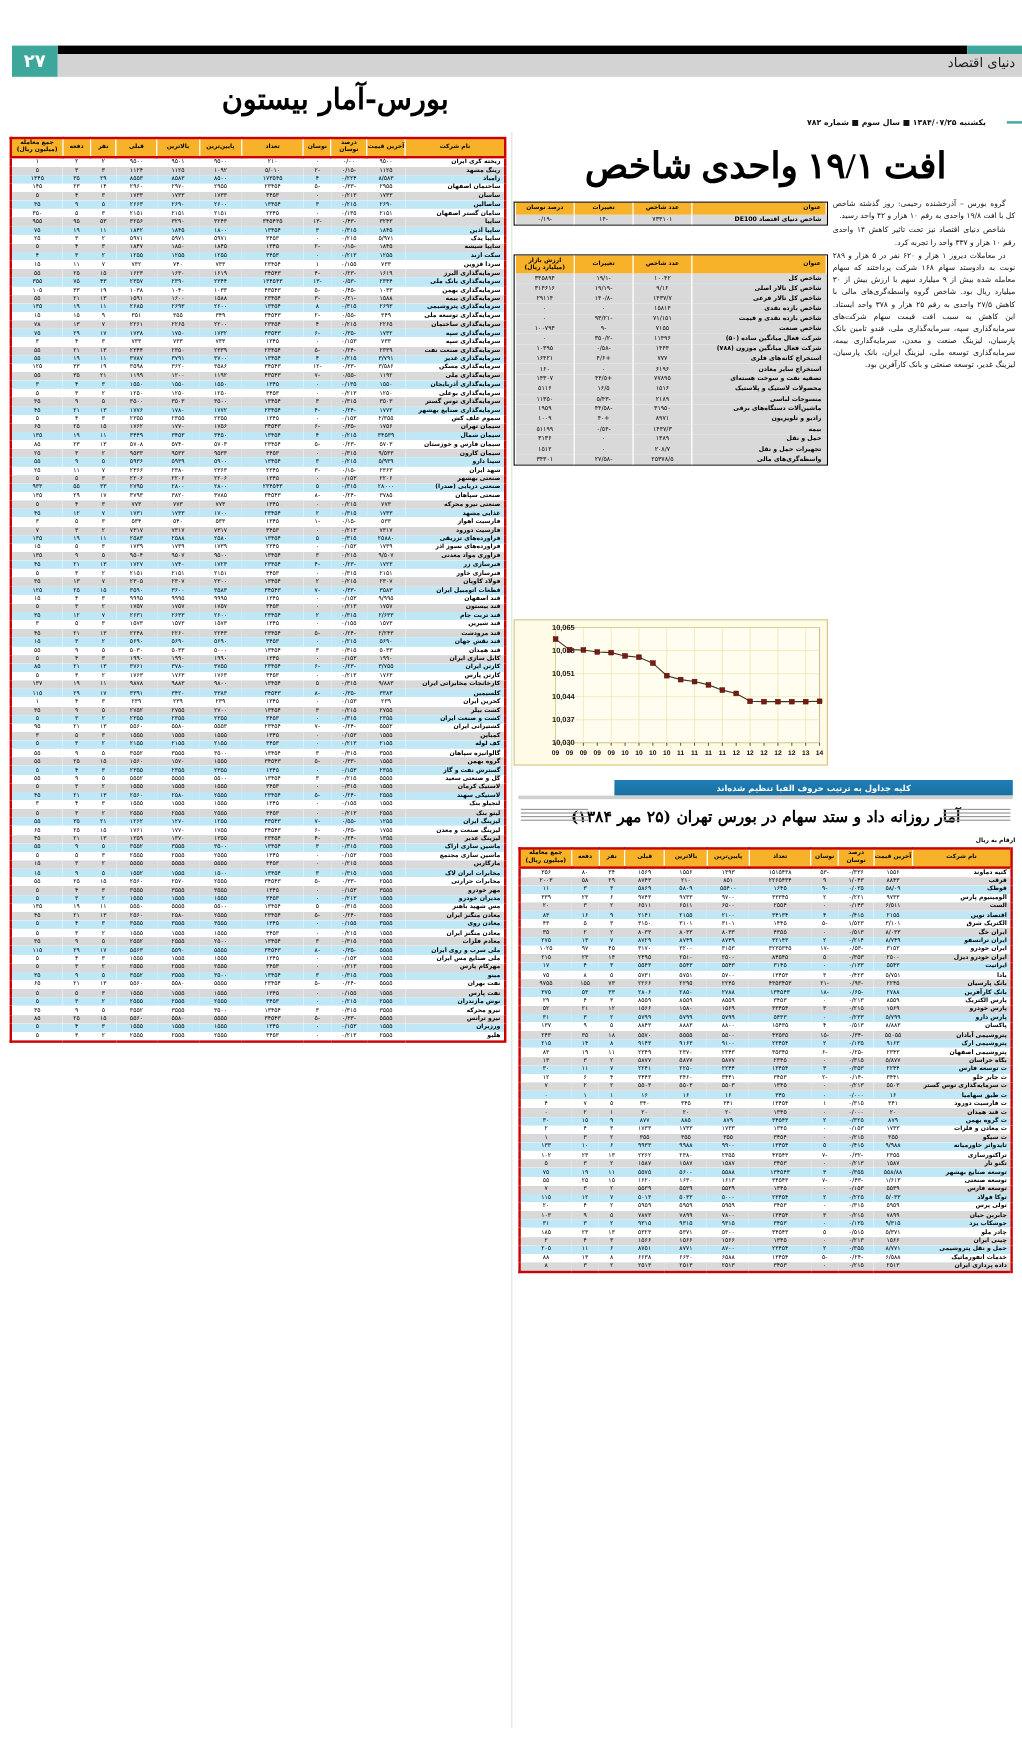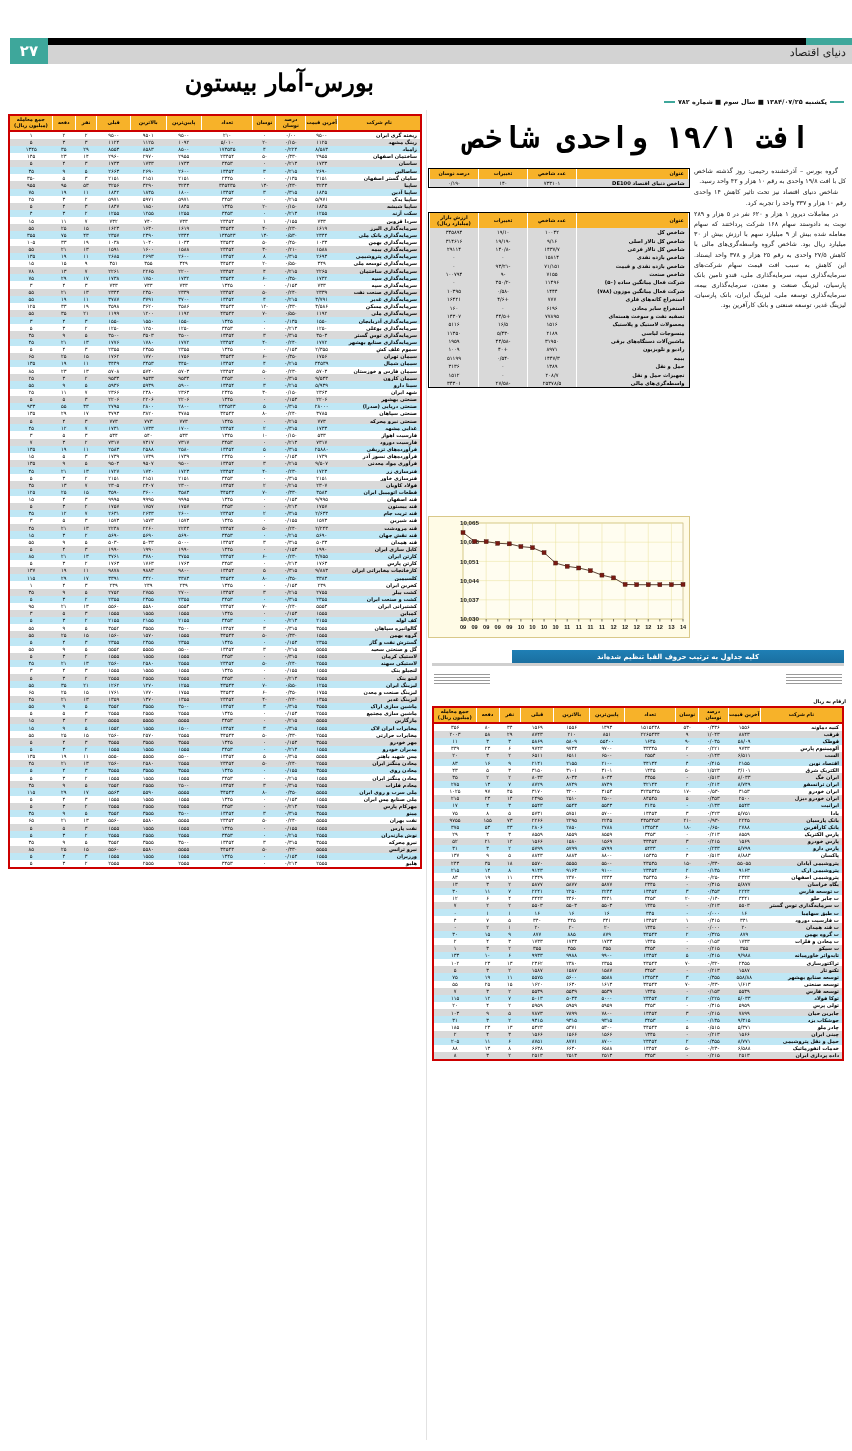--- a/index.html
+++ b/index.html
@@ -59,21 +59,21 @@
     font-size: 24px; font-weight: bold;
     color: #000;
     font-family: "DejaVu Serif", serif;
     letter-spacing: -1px;
     white-space: nowrap;
   }
 
   .dateline-wrap {
     position: absolute; right: 8px; top: 96px;
     width: 180px; height: 12px;
-    display: flex; align-items: center; gap: 3px;
+    display: flex; align-items: center; gap: 17px; justify-content: center;
   }
   .dateline-rule {
     flex: 0 0 14px; height: 2px; background: #3ea79b;
   }
   .dateline {
     font-size: 6.5px; color: #111; white-space: nowrap;
     font-weight: bold;
   }
   .dateline-rule2 { flex: 1 1 auto; height: 2px; background: #3ea79b; }
 
@@ -127,21 +127,21 @@
     border-left: 2px solid #cc0000;
     border-right: 2px solid #cc0000;
   }
   .name-sep { border-right: 2px solid #cc0000 !important; }
 
   
   .headline {
     position: absolute; right: 8px; top: 120px;
     width: 412px;
     text-align: center;
-    font-family: Liberation Mono, monospace;
+    font-family: Liberation Serif, serif;
     font-size: 30px;
     font-weight: bold;
     color: #000;
     letter-spacing: -1px;
   }
 
   .idx-table {
     border-collapse: collapse;
     table-layout: fixed;
     direction: rtl;
@@ -538,20 +538,21 @@
         <div></div>
         <div></div>
         <div></div>
     </div>
     <div class="sub-lines-l">
       <div></div>
         <div></div>
         <div></div>
         <div></div>
     </div>
+    <div class="subhead">آمار روزانه داد و ستد سهام در بورس تهران (۲۵ مهر ۱۳۸۴)</div>
   </div>
   <div class="unit-note">ارقام به ریال</div>
 
   <div class="right-table-wrap">
     <table class="tbl tbl-outer">
       <thead>
           <tr id="rt-head">
             <th class="name-sep" style="width: 20.2%;">نام شرکت</th>
             <th style="width: 7.8%;">آخرین قیمت</th>
             <th style="width: 7.2%;">درصد نوسان</th>

